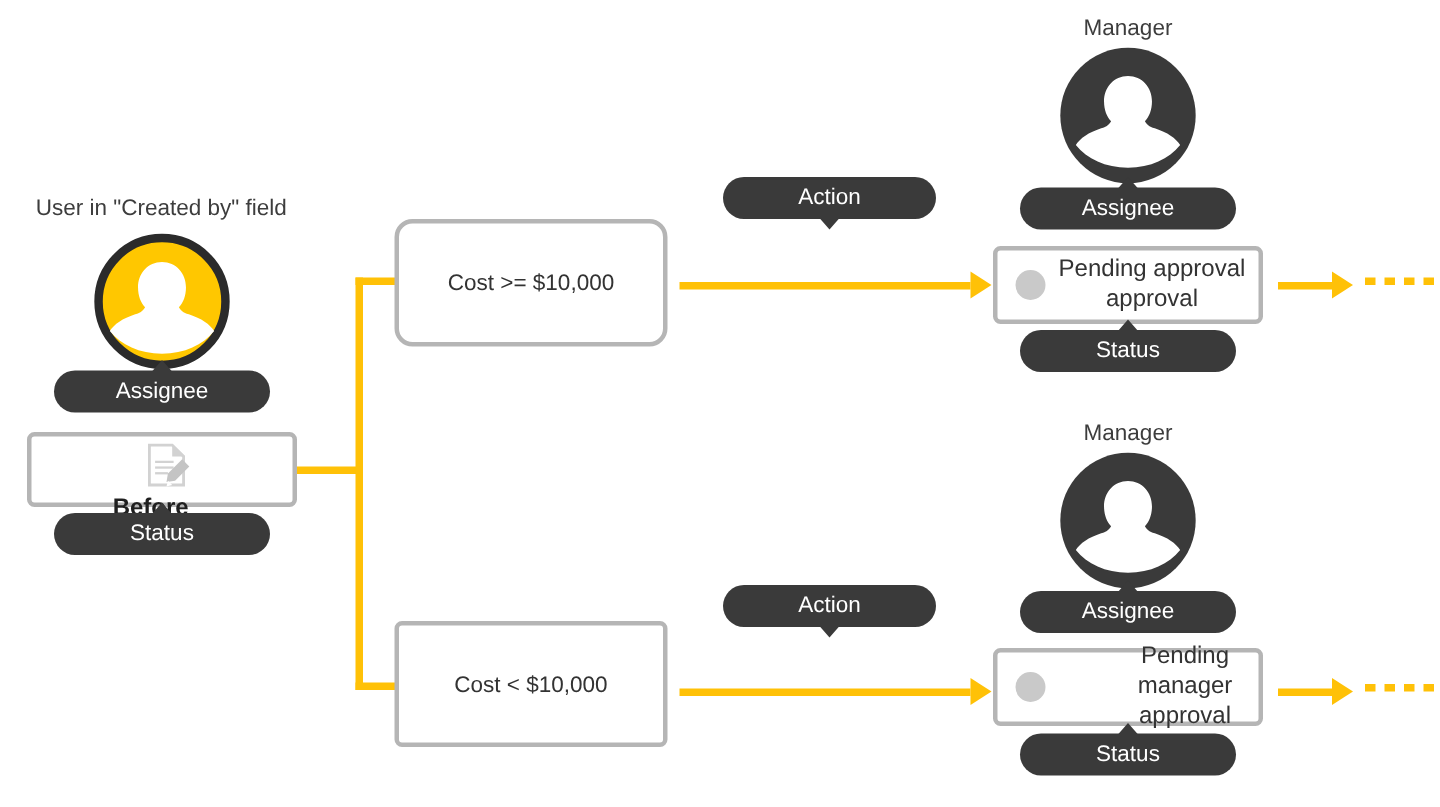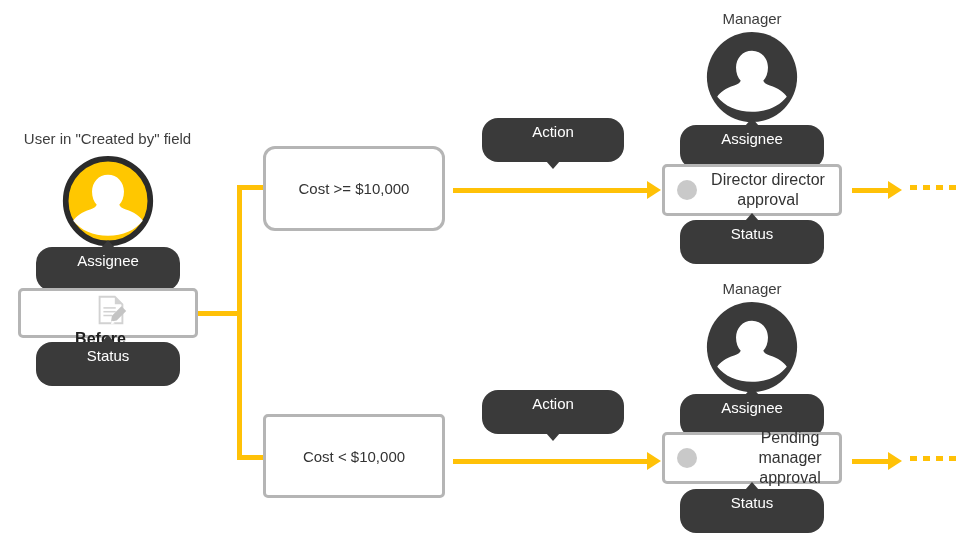--- a/index.html
+++ b/index.html
@@ -37,21 +37,21 @@
   }
   .avatar svg { display: block; width: 100%; height: 100%; }
 
   
   .pill {
     background: #3a3a3a;
     color: #ffffff;
     border-radius: 16px;
     font-size: 15px;
     line-height: 28px;
-    height: 44px;
+    height: 28px;
     text-align: center;
     white-space: nowrap;
   }
   .pill-tail-up, .pill-tail-down {
     position: absolute;
     left: 50%;
     width: 0; height: 0;
     transform: translateX(-50%);
     border-left: 7px solid transparent;
     border-right: 7px solid transparent;
@@ -229,21 +229,21 @@
   </div>
 
   <div class="pill-wrap" style="left:680px; top:125px; width:144px;">
     <div class="pill-tail-up"></div>
     <div class="pill">Assignee</div>
   </div>
 
   <div class="abs node-box" style="left:662px; top:164px; width:180px; height:52px;">
     <div class="status-dot"></div>
     <div class="status-text">
-      <div>Director director</div>
+      <div>Pending approval</div>
       <div>approval</div>
     </div>
   </div>
 
   <div class="pill-wrap" style="left:680px; top:220px; width:144px;">
     <div class="pill-tail-up"></div>
     <div class="pill">Status</div>
   </div>
 
   <div class="abs" style="left:852px; top:181px; display:flex; align-items:center;">

